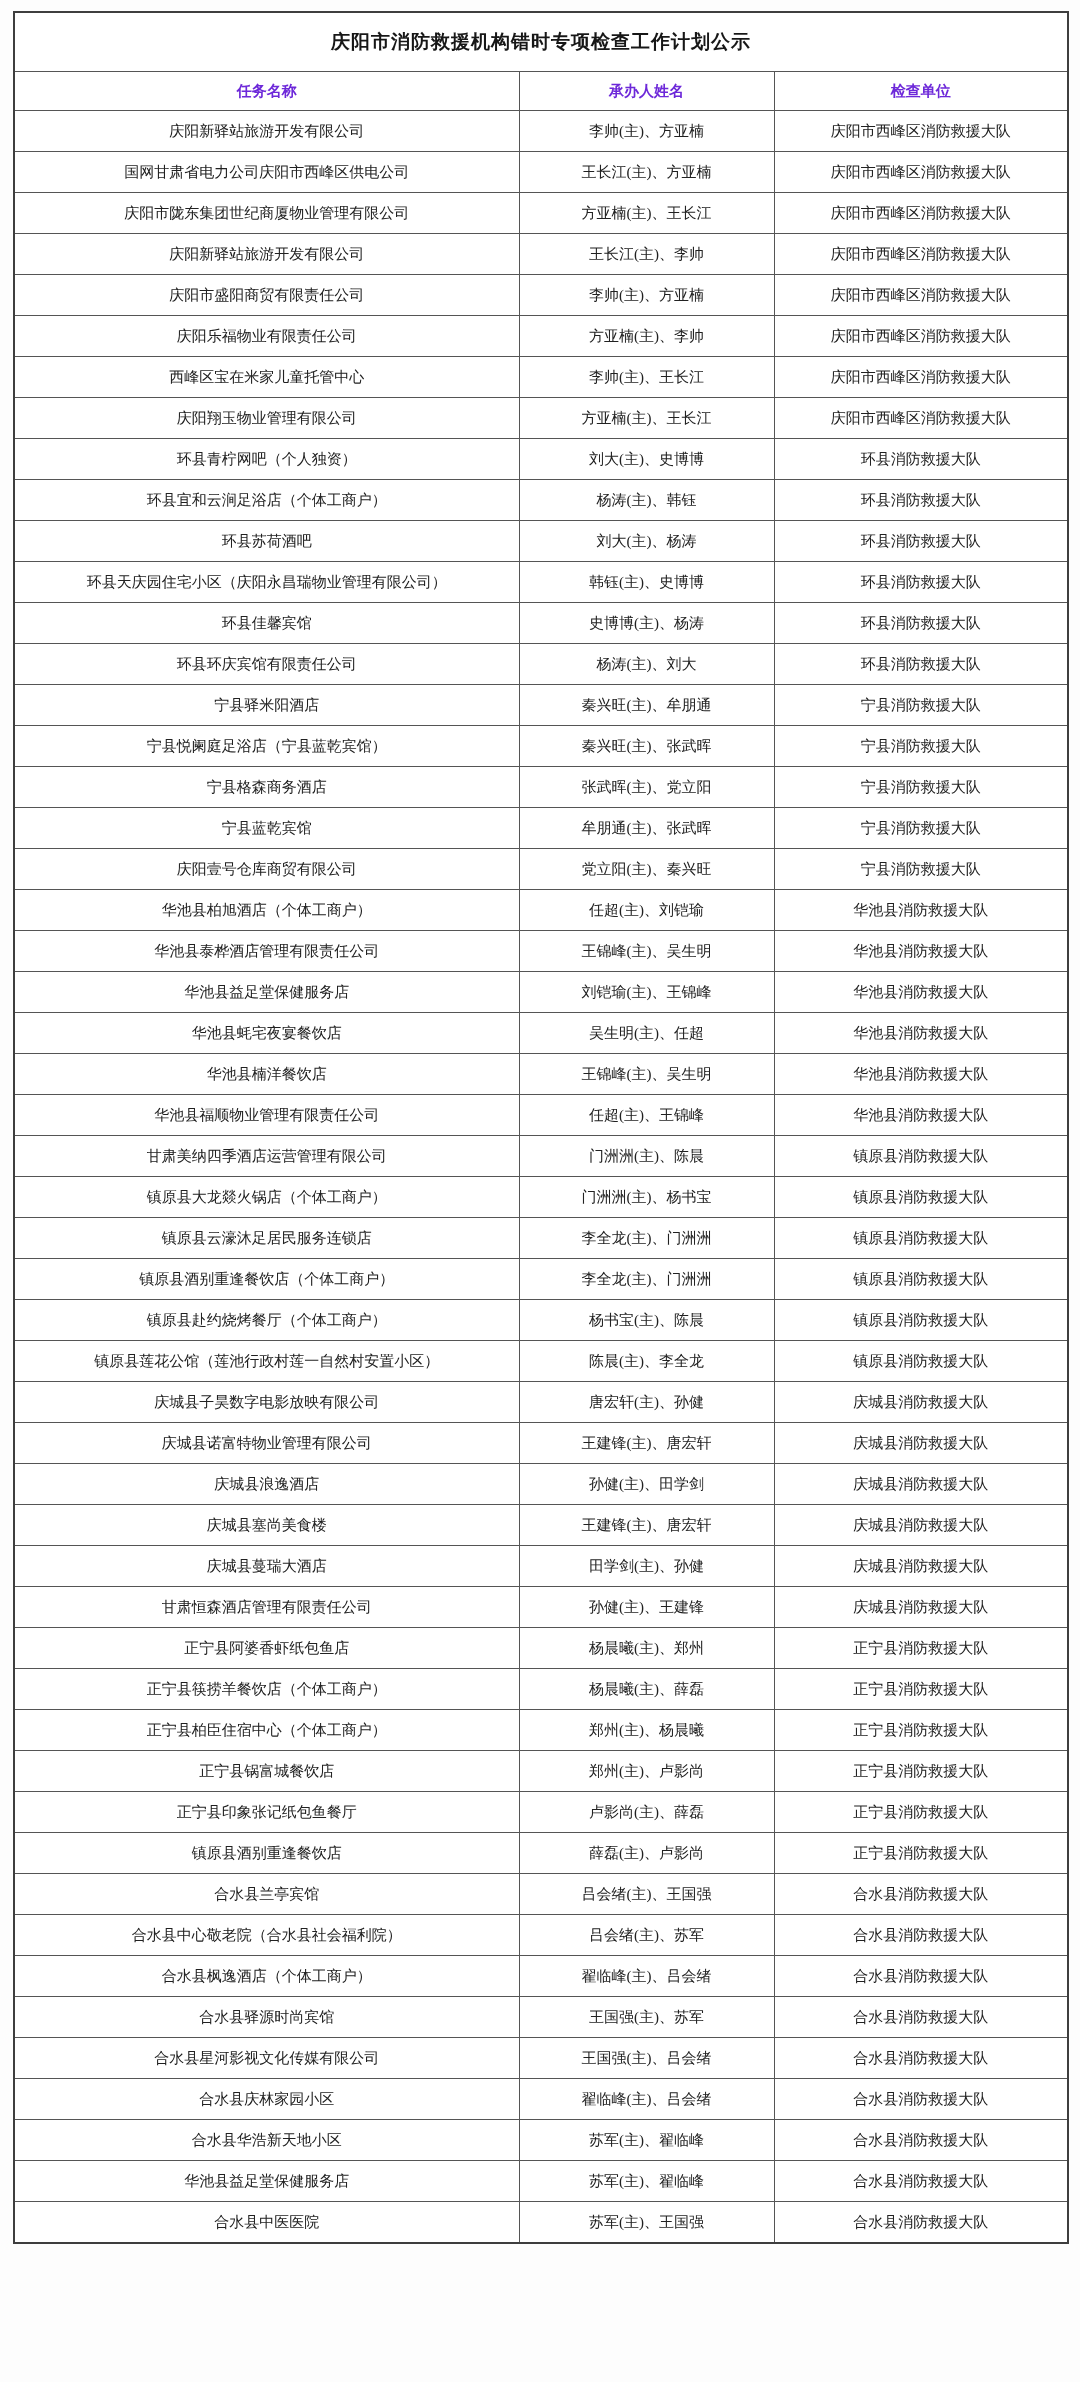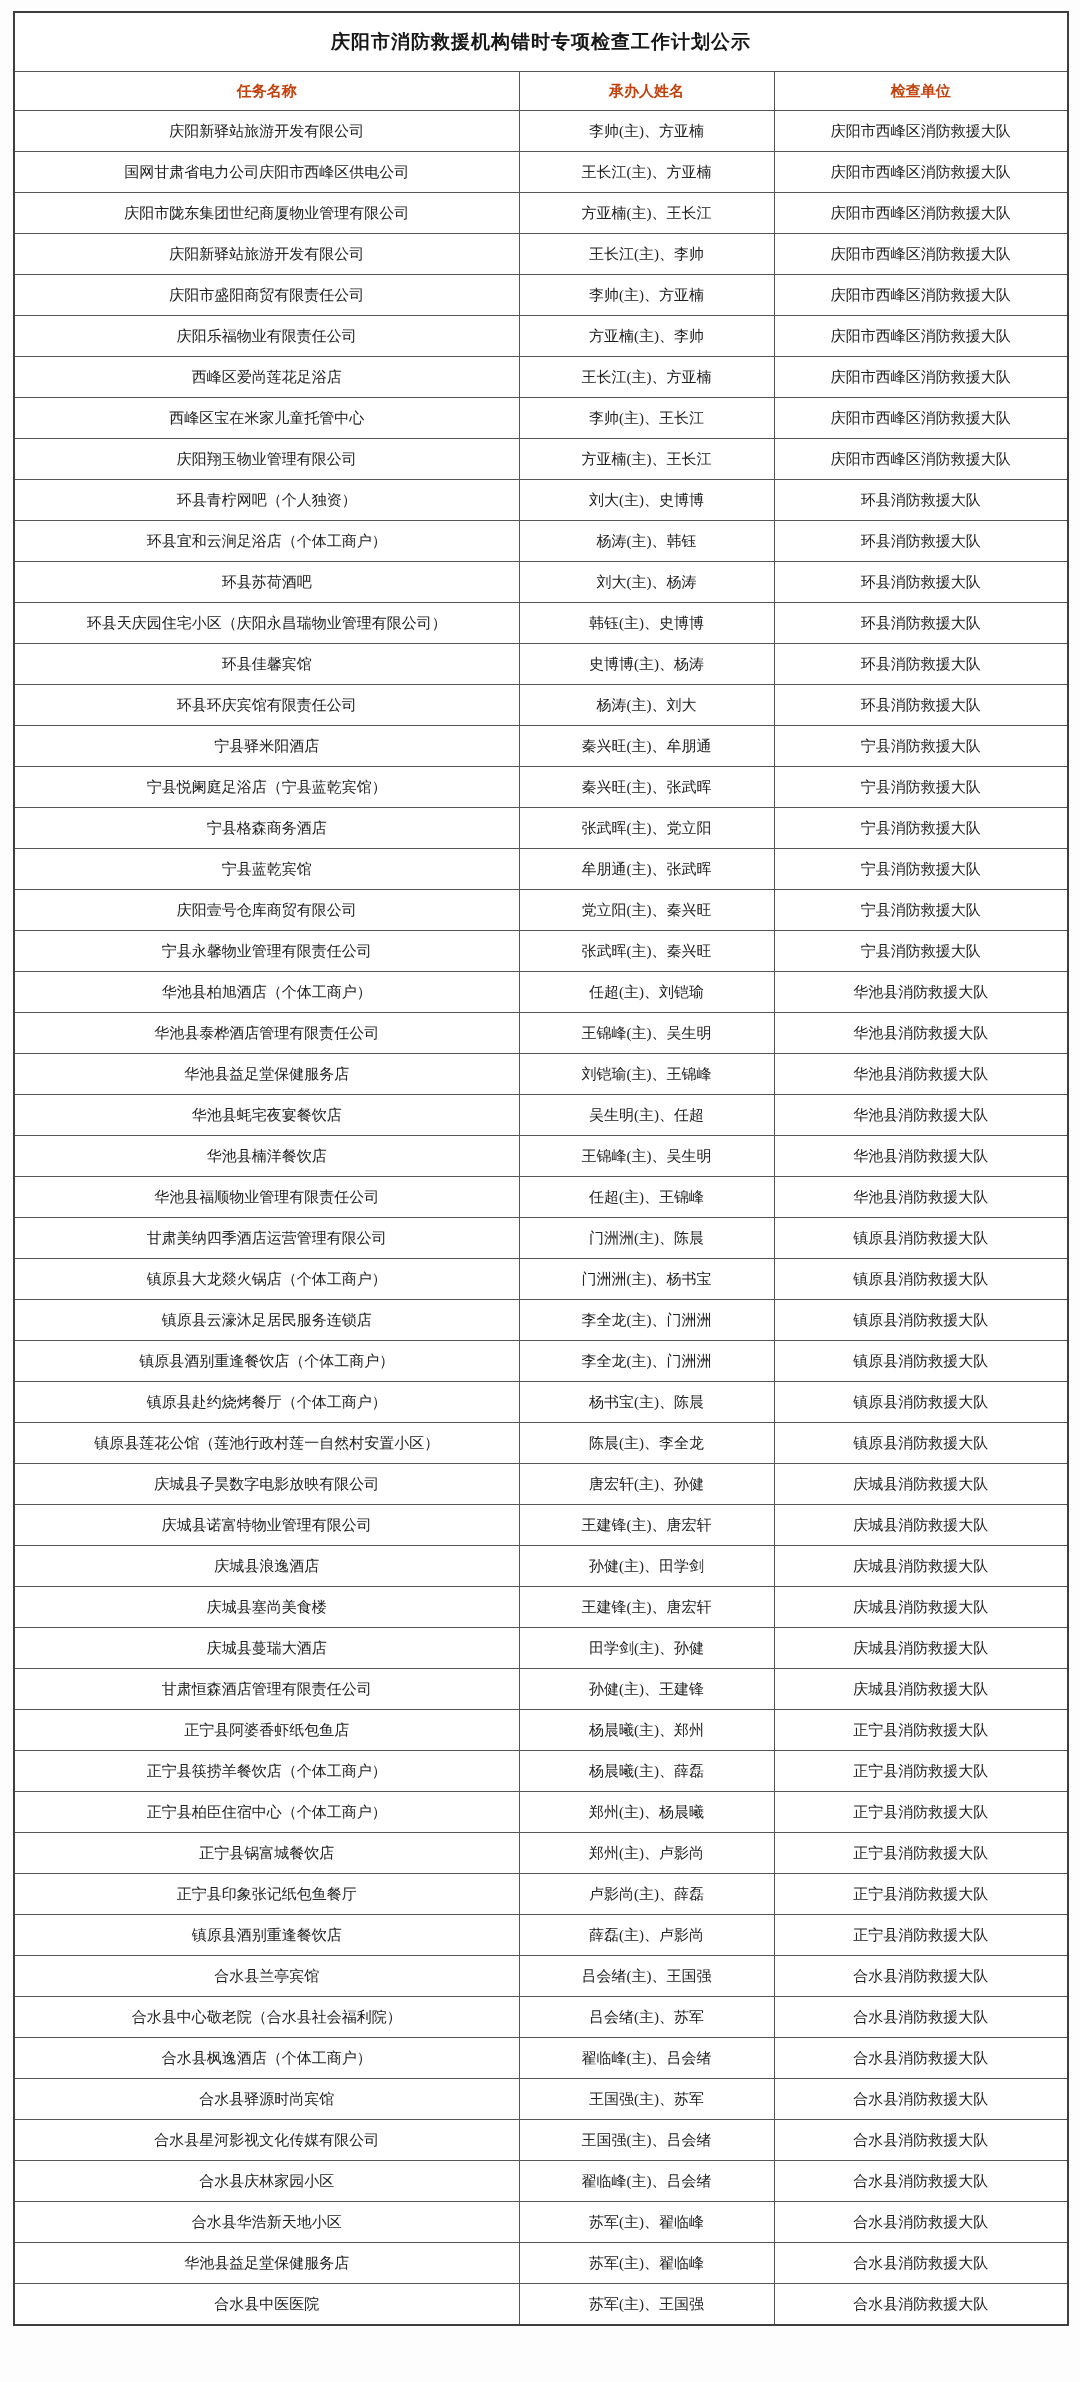--- a/index.html
+++ b/index.html
@@ -42,21 +42,21 @@
     font-size: 19px;
     font-weight: bold;
     letter-spacing: 1px;
     color: #171717;
     margin-left: 25px;
   }
   .plan th {
     height: 38px;
     font-size: 15px;
     font-weight: bold;
-    color: #c2410c;
+    color: #6d28d9;
   }
   .plan tbody td {
     height: 40px;
     font-size: 15px;
     color: #212121;
   }
 </style>
 </head>
 <body>
 
@@ -102,25 +102,20 @@
           <td>庆阳市盛阳商贸有限责任公司</td>
           <td>李帅(主)、方亚楠</td>
           <td>庆阳市西峰区消防救援大队</td>
         </tr>
         <tr>
           <td>庆阳乐福物业有限责任公司</td>
           <td>方亚楠(主)、李帅</td>
           <td>庆阳市西峰区消防救援大队</td>
         </tr>
         <tr>
-          <td>西峰区爱尚莲花足浴店</td>
-          <td>王长江(主)、方亚楠</td>
-          <td>庆阳市西峰区消防救援大队</td>
-        </tr>
-        <tr>
           <td>西峰区宝在米家儿童托管中心</td>
           <td>李帅(主)、王长江</td>
           <td>庆阳市西峰区消防救援大队</td>
         </tr>
         <tr>
           <td>庆阳翔玉物业管理有限公司</td>
           <td>方亚楠(主)、王长江</td>
           <td>庆阳市西峰区消防救援大队</td>
         </tr>
         <tr>
@@ -169,25 +164,20 @@
           <td>宁县消防救援大队</td>
         </tr>
         <tr>
           <td>宁县蓝乾宾馆</td>
           <td>牟朋通(主)、张武晖</td>
           <td>宁县消防救援大队</td>
         </tr>
         <tr>
           <td>庆阳壹号仓库商贸有限公司</td>
           <td>党立阳(主)、秦兴旺</td>
-          <td>宁县消防救援大队</td>
-        </tr>
-        <tr>
-          <td>宁县永馨物业管理有限责任公司</td>
-          <td>张武晖(主)、秦兴旺</td>
           <td>宁县消防救援大队</td>
         </tr>
         <tr>
           <td>华池县柏旭酒店（个体工商户）</td>
           <td>任超(主)、刘铠瑜</td>
           <td>华池县消防救援大队</td>
         </tr>
         <tr>
           <td>华池县泰桦酒店管理有限责任公司</td>
           <td>王锦峰(主)、吴生明</td>

